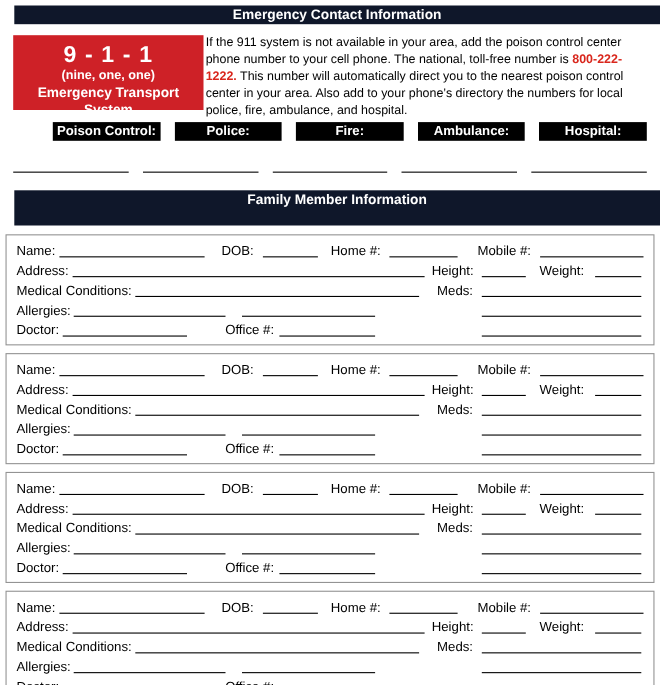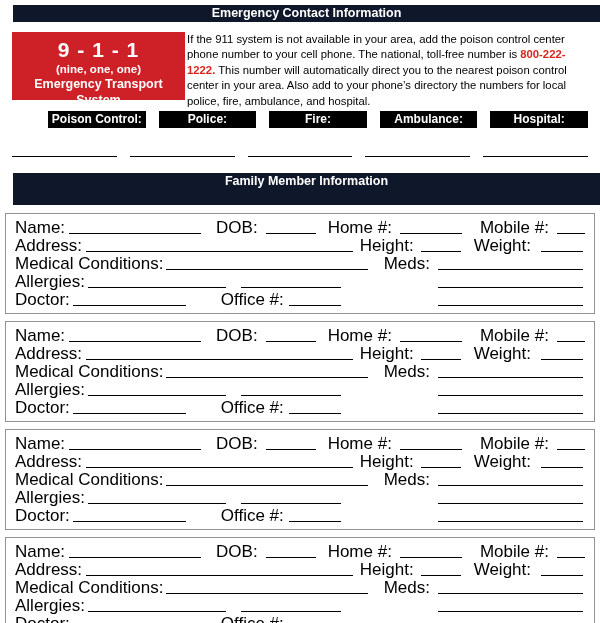--- a/index.html
+++ b/index.html
@@ -37,21 +37,21 @@
   .cline { flex: 1; height: 0; border-bottom: 1.5px solid #000; }
 
   .members { margin: 0 5px; }
   .member {
     border: 1px solid #939393; margin-top: 7px; padding: 5px 9px 4px 9px;
     height: 101px;
   }
   .member:first-child { margin-top: 8px; }
 
   .frow { display: flex; align-items: flex-end; height: 18px; }
-  .lbl { font-size: 17px; line-height: 18px; white-space: nowrap; }
+  .lbl { font-size: 12px; line-height: 18px; white-space: nowrap; }
   .wline { border-bottom: 1.5px solid #000; margin: 0 0 3.5px 4px; height: 0; }
 
   .w-name    { width: 132px; margin-left: 4px; }
   .ml15      { margin-left: 15px; margin-top: 48px; }
   .w-dob     { width: 50px; margin-left: 8px; }
   .ml25      { margin-left: 12px; }
   .w-home    { width: 62px; margin-left: 8px; }
   .ml18      { margin-left: 18px; text-align: right; }
   .w-mobile  { flex: 1; margin-left: 8px; }
 

